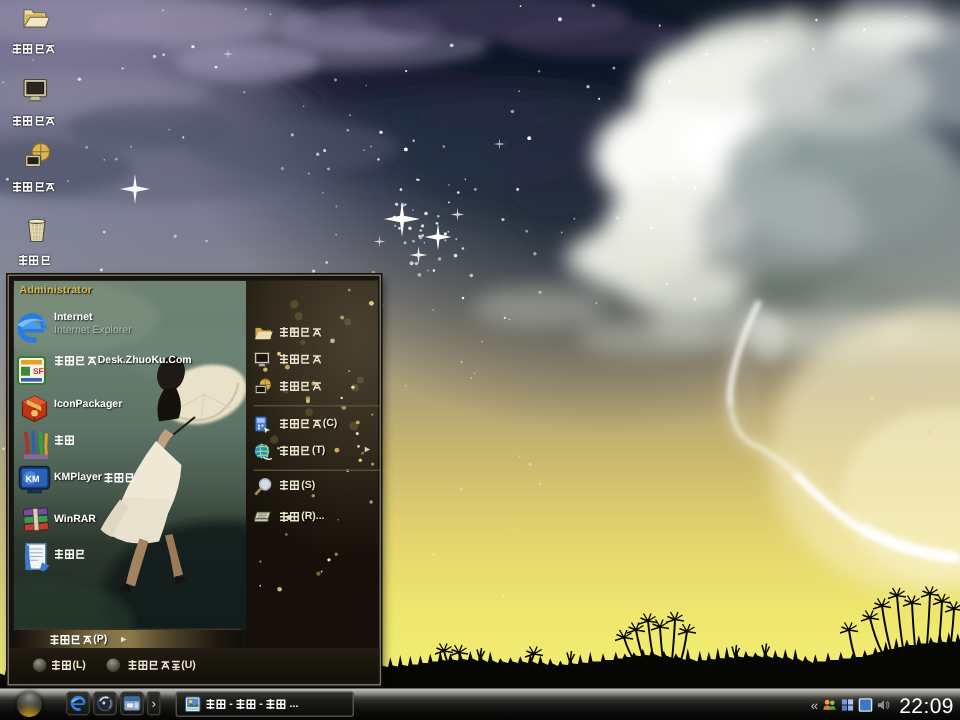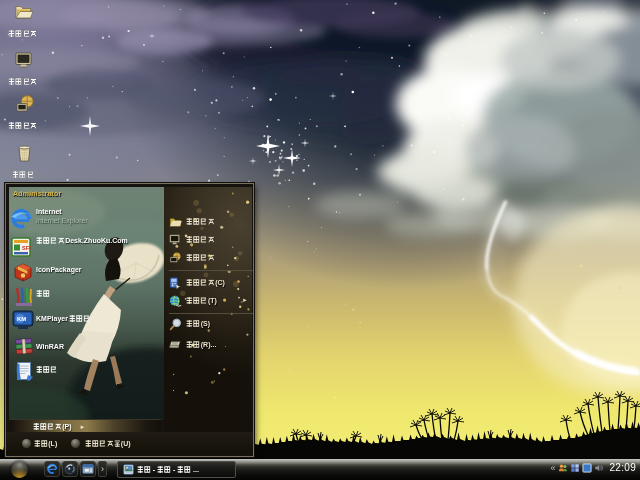--- a/index.html
+++ b/index.html
@@ -28,21 +28,21 @@
 .botlab{position:absolute;top:7.5px;display:inline-flex;align-items:center}
 #tbar{position:absolute;left:0;top:459px;width:640px;height:21px;background:linear-gradient(180deg,#c6c6c4 0%,#b2b2ae 6%,#9a9a94 12%,#76766e 20%,#4a4a44 28%,#2c2c28 38%,#181816 55%,#0a0a08 80%,#050505 100%)}
 #orb{position:absolute;left:11px;top:1.5px;width:17px;height:17px;border-radius:50%;background:radial-gradient(circle at 50% 118%,rgba(238,185,48,.95) 0%,rgba(198,148,32,.7) 28%,rgba(120,90,20,.25) 52%,rgba(0,0,0,0) 62%),radial-gradient(circle at 50% 22%,#8e8e88 0%,#626058 25%,#403f3a 50%,#2a2925 75%,#191814 100%);box-shadow:0 0 3px rgba(0,0,0,.9)}
 .qlb{position:absolute;top:2px;width:16px;height:16px;border-radius:3px;background:linear-gradient(180deg,#2e2e2c,#141412);border:1px solid #3c3c38;display:flex;align-items:center;justify-content:center}
 #qchev{position:absolute;left:98px;top:2px;width:9px;height:16px;border-radius:2px;background:linear-gradient(180deg,#2e2e2c,#141412);border:1px solid #3c3c38;color:#ddd;font-size:9px;line-height:14px;text-align:center}
 #taskbtn{position:absolute;left:117px;top:2px;width:119px;height:17px;border-radius:2px;background:linear-gradient(180deg,#34342f 0%,#1e1e1b 30%,#121211 70%,#0c0c0b 100%);border:1px solid #50504a;display:flex;align-items:center;padding-left:5px;color:#fff}
 .dash{font-size:7px;color:#fff;font-weight:bold}
 #tray{position:absolute;right:4px;top:3px;display:flex;align-items:center;gap:2px}
 #chev{color:#b8c4cc;font-size:9px;margin-right:1px}
 .ti{display:flex}
-#clock{color:#ffffff;font-size:10px;margin-left:3px;letter-spacing:.3px}
+#clock{color:#ffffff;font-size:14px;margin-left:3px;letter-spacing:.3px}
 </style></head><body>
 <div id="scr">
 <svg id="wall" width="640" height="480" viewBox="0 0 640 480">
 <defs>
 <linearGradient id="sky" x1="0" y1="0" x2="0" y2="1">
 <stop offset="0" stop-color="#434459"></stop>
           <stop offset=".16" stop-color="#585e6f"></stop>
 <stop offset=".29" stop-color="#7f8793"></stop>
           <stop offset=".38" stop-color="#8d8e8a"></stop>
 <stop offset=".46" stop-color="#9d9680"></stop>

